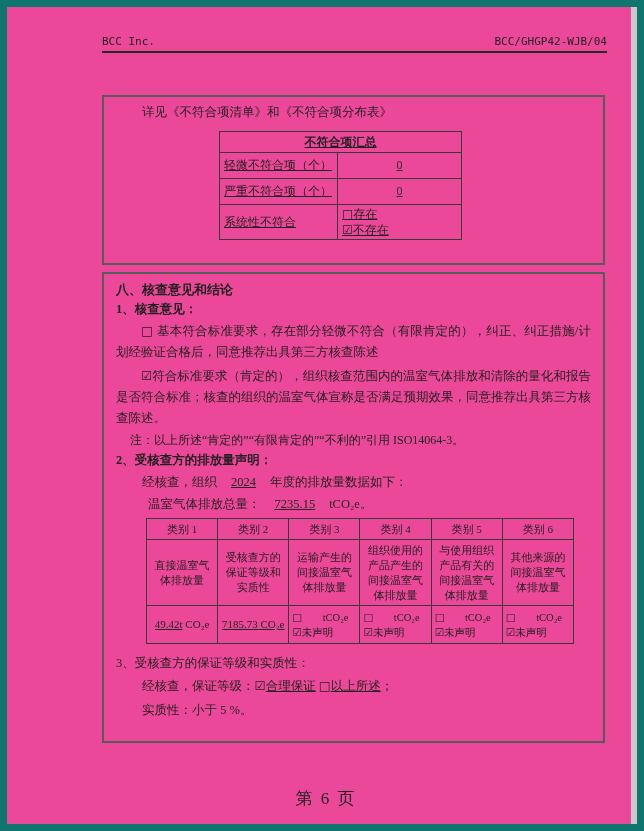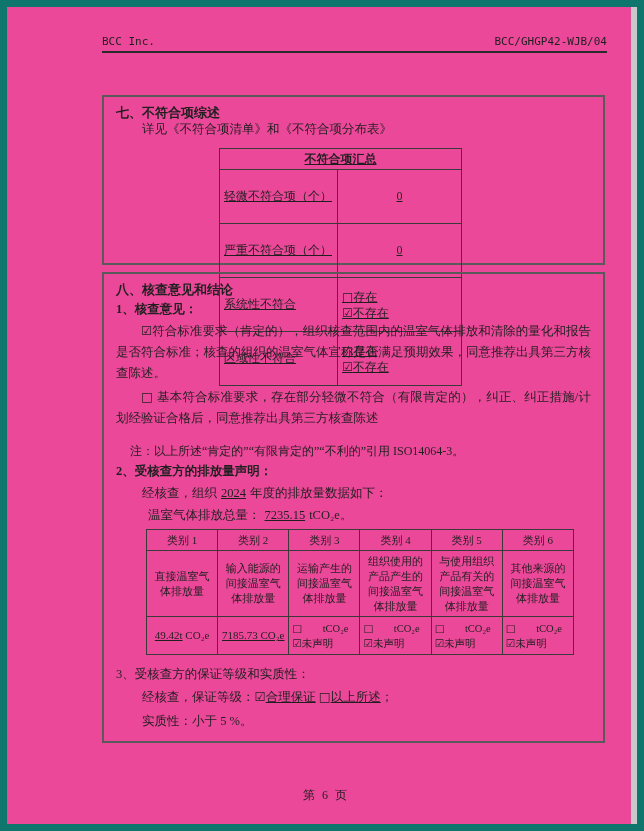--- a/index.html
+++ b/index.html
@@ -48,74 +48,73 @@
   .sub-heading-plain { margin-top: 11px; }
   
   table { border-collapse: collapse; }
   td { border: 1px solid #3a3a3a; }
   .nc-table {
     margin: 10px 0 0 103px;
     font-size: 12px;
     text-decoration: underline;
   }
   .nc-table .nc-title { text-align: center; font-weight: bold; height: 21px; }
-  .nc-table .nc-label { width: 118px; padding: 18px 4px; height: 21px; }
+  .nc-table .nc-label { width: 118px; padding: 4px 4px; height: 21px; }
   .nc-table .nc-value { width: 124px; text-align: center; }
   .nc-table .nc-check { padding: 1px 4px; line-height: 16px; height: 34px; }
   
   .opt-para {
     text-indent: 2em;
     text-align: justify;
     line-height: 21px;
     margin-top: 2px;
   }
-  .note-line { margin: 14px 0 0 14px; font-size: 12px; }
+  .note-line { margin: 3px 0 0 14px; font-size: 12px; }
   
   .stmt-line { margin: 3px 0 0 26px; line-height: 20px; }
   .stmt-line2 { margin: 2px 0 0 32px; line-height: 20px; }
   .u { text-decoration: underline; }
-  .u-pad { text-decoration: underline; padding: 0 4px; }
+  .u-pad { text-decoration: underline; padding: 0 14px; }
   
   .em-table {
     margin: 4px 0 0 30px;
     font-size: 11px;
     width: 428px;
     table-layout: fixed;
   }
   .em-table td { padding: 1px 3px; }
   .em-table .em-head { text-align: center; height: 21px; }
   .em-table .em-desc { text-align: center; height: 66px; line-height: 15px; vertical-align: middle; }
   .em-table .em-val { text-align: center; height: 38px; vertical-align: middle; white-space: nowrap; }
   .em-table .em-nd { vertical-align: middle; font-size: 10.5px; line-height: 15px; }
   .em-nd-line1 { display: flex; justify-content: space-between; padding-right: 8px; }
   
   .assure-line { margin: 4px 0 0 26px; line-height: 20px; }
   
   .doc-footer {
     position: absolute; left: 0; top: 780px;
     width: 638px;
     text-align: center;
-    font-size: 12px;
+    font-size: 17px;
     letter-spacing: 2px;
   }
   .cb { font-family: "DejaVu Sans", sans-serif; }
 </style>
 </head>
 <body>
 
 <div class="page">
   <div class="page-edge-right"></div>
 
   <div class="doc-header">
     <span>BCC Inc.</span>
     <span>BCC/GHGP42-WJB/04</span>
   </div>
 
   <div class="sect-box sect7">
-    <div class="sect-title">七、不符合项综述</div>
     <div class="indent1">详见《不符合项清单》和《不符合项分布表》</div>
     <table class="nc-table">
       <tbody>
         <tr>
           <td class="nc-title" colspan="2">不符合项汇总</td>
         </tr>
         <tr>
           <td class="nc-label">轻微不符合项（个）</td>
           <td class="nc-value">0</td>
         </tr>
@@ -123,38 +122,31 @@
           <td class="nc-label">严重不符合项（个）</td>
           <td class="nc-value">0</td>
         </tr>
         <tr>
           <td class="nc-label">系统性不符合</td>
           <td class="nc-check">
             <div><span class="cb">□</span><span>存在</span></div>
             <div><span class="cb">☑</span><span>不存在</span></div>
           </td>
         </tr>
-        <tr>
-          <td class="nc-label">区域性不符合</td>
-          <td class="nc-check">
-            <div><span class="cb">□</span><span>存在</span></div>
-            <div><span class="cb">☑</span><span>不存在</span></div>
-          </td>
-        </tr>
       </tbody>
     </table>
   </div>
 
   <div class="sect-box sect8">
     <div class="sect-title">八、核查意见和结论</div>
 
     <div class="sub-heading">1、核查意见：</div>
 
+    <p class="opt-para"><span class="cb">□ </span><span>基本符合标准要求，存在部分轻微不符合（有限肯定的），纠正、纠正措施/计划经验证合格后，同意推荐出具第三方核查陈述</span></p>
     <p class="opt-para"><span class="cb">☑</span><span>符合标准要求（肯定的），组织核查范围内的温室气体排放和清除的量化和报告是否符合标准；核查的组织的温室气体宣称是否满足预期效果，同意推荐出具第三方核查陈述。</span></p>
-    <p class="opt-para"><span class="cb">□ </span><span>基本符合标准要求，存在部分轻微不符合（有限肯定的），纠正、纠正措施/计划经验证合格后，同意推荐出具第三方核查陈述</span></p>
 
     <div class="note-line">注：以上所述“肯定的”“有限肯定的”“不利的”引用 ISO14064-3。</div>
 
     <div class="sub-heading">2、受核查方的排放量声明：</div>
 
     <div class="stmt-line"><span>经核查，组织</span><span class="u-pad">2024</span><span>年度的排放量数据如下：</span></div>
 
     <div class="stmt-line2"><span>温室气体排放总量：</span><span class="u-pad">7235.15</span><span>tCO₂e</span><span>。</span></div>
 
     <table class="em-table">
@@ -162,21 +154,21 @@
         <tr>
           <td class="em-head">类别 1</td>
           <td class="em-head">类别 2</td>
           <td class="em-head">类别 3</td>
           <td class="em-head">类别 4</td>
           <td class="em-head">类别 5</td>
           <td class="em-head">类别 6</td>
         </tr>
         <tr>
           <td class="em-desc">直接温室气体排放量</td>
-          <td class="em-desc">输入能源的间接温室气体排放量</td>
+          <td class="em-desc">受核查方的保证等级和实质性</td>
           <td class="em-desc">运输产生的间接温室气体排放量</td>
           <td class="em-desc">组织使用的产品产生的间接温室气体排放量</td>
           <td class="em-desc">与使用组织产品有关的间接温室气体排放量</td>
           <td class="em-desc">其他来源的间接温室气体排放量</td>
         </tr>
         <tr>
           <td class="em-val"><span class="u">49.42t</span><span> CO₂e</span></td>
           <td class="em-val"><span class="u">7185.73 CO₂e</span></td>
           <td class="em-nd">
             <div class="em-nd-line1">

